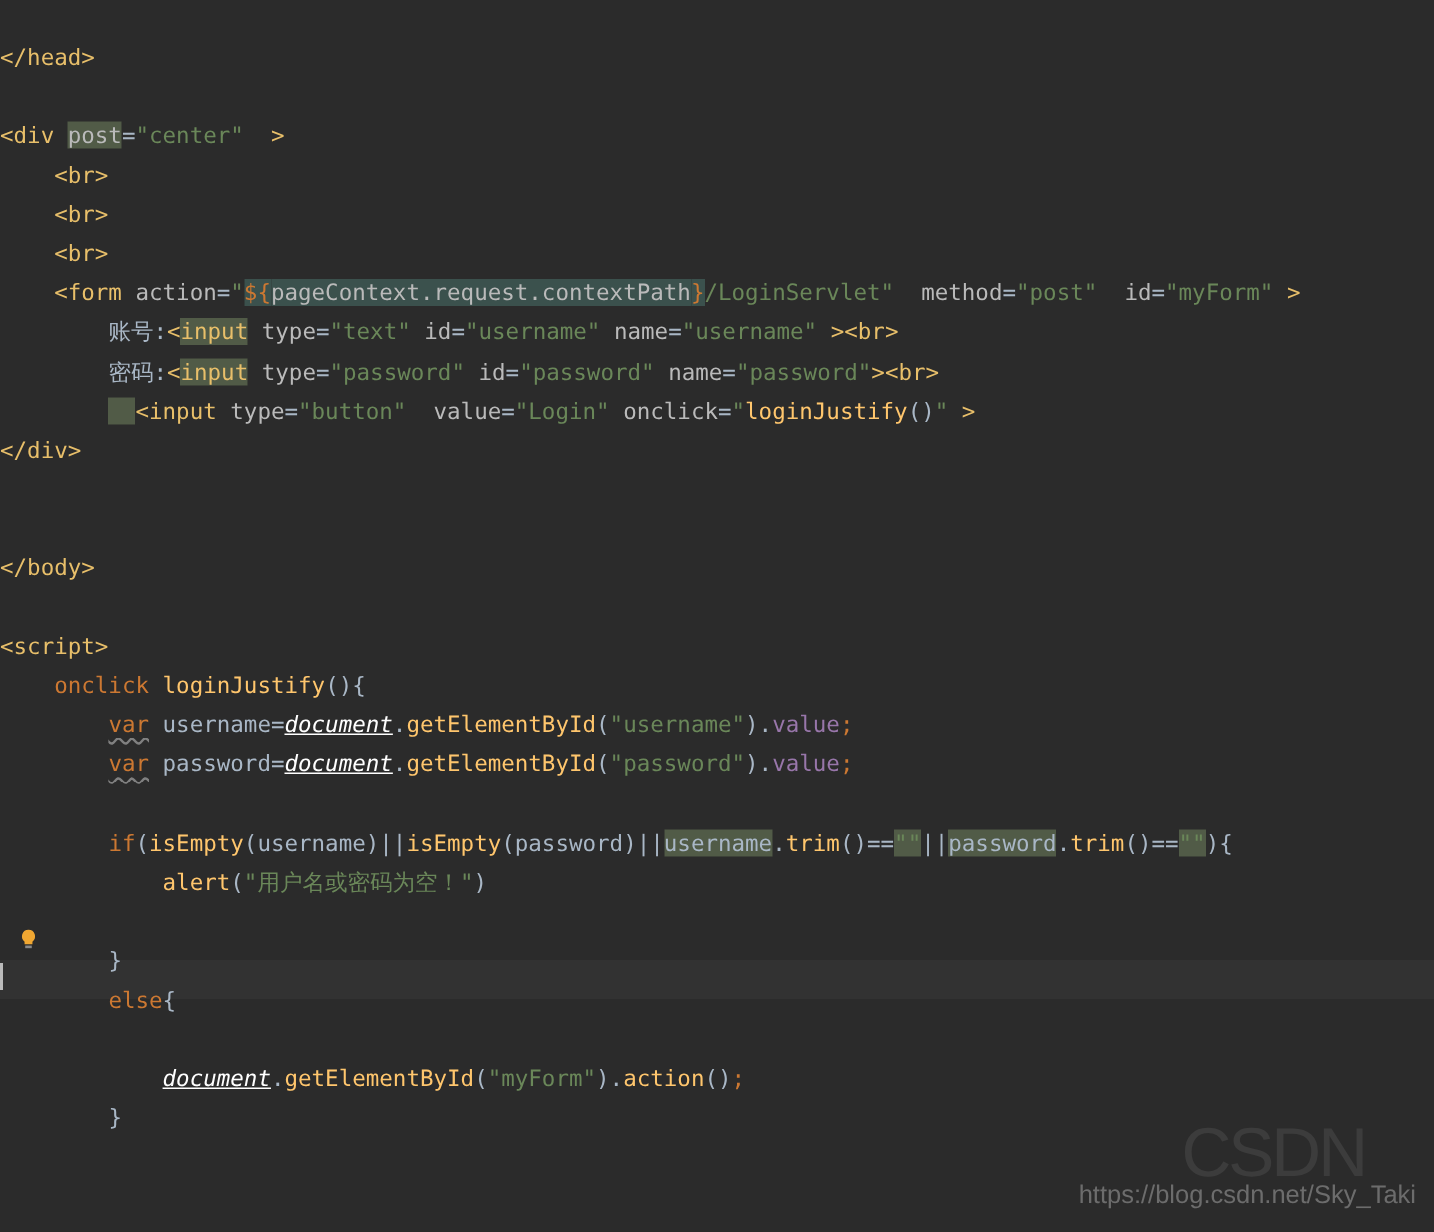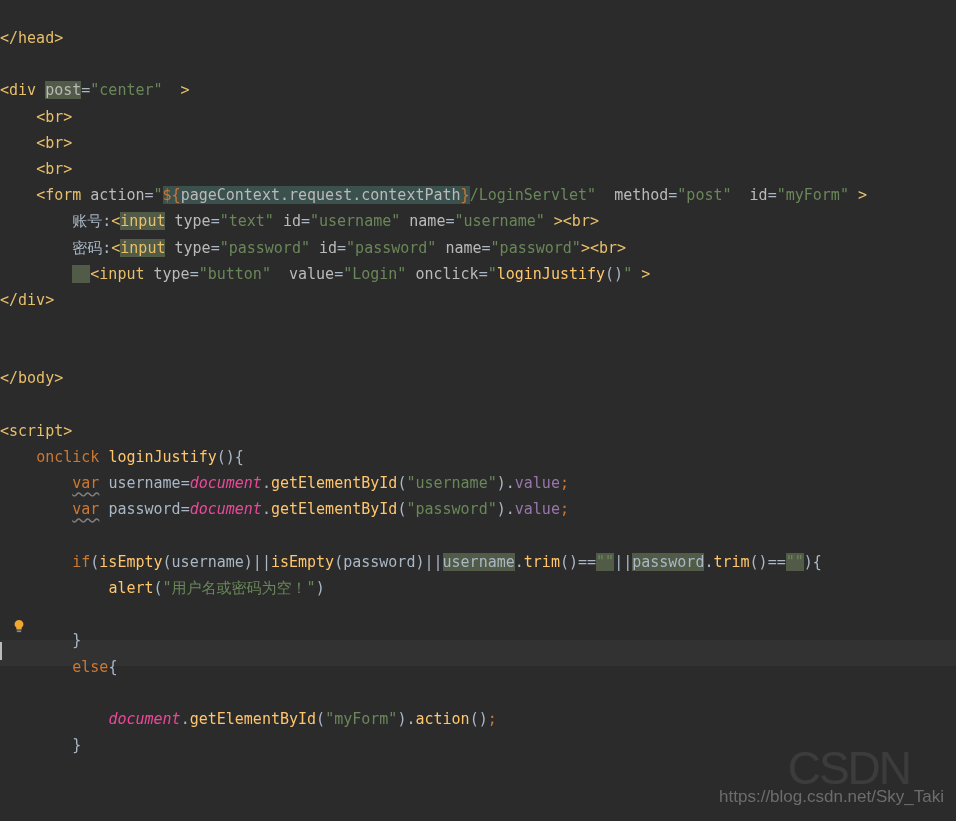--- a/index.html
+++ b/index.html
@@ -51,21 +51,21 @@
   }
   
   .tag    { color: #e8bf6a; }
   .attr   { color: #bababa; }
   .eq     { color: #a9b7c6; }
   .str    { color: #6a8759; }
   .punct  { color: #a9b7c6; }
   .kw     { color: #cc7832; }
   .fn     { color: #ffc66d; }
   .var    { color: #9876aa; }
-  .doc    { color: #ec4899; font-style: italic; }
+  .doc    { color: #ffffff; font-style: italic; text-decoration: underline; }
   .expr   { color: #cc7832; }
   .hl     { background: #515b47; }
   .hl2    { background: #3b514d; }
   .wavy   { text-decoration: underline wavy #808080; text-underline-offset: 3px; }
   .watermark {
     position: absolute;
     right: 12px;
     bottom: 10px;
     color: #888;
     font-size: 17px;

